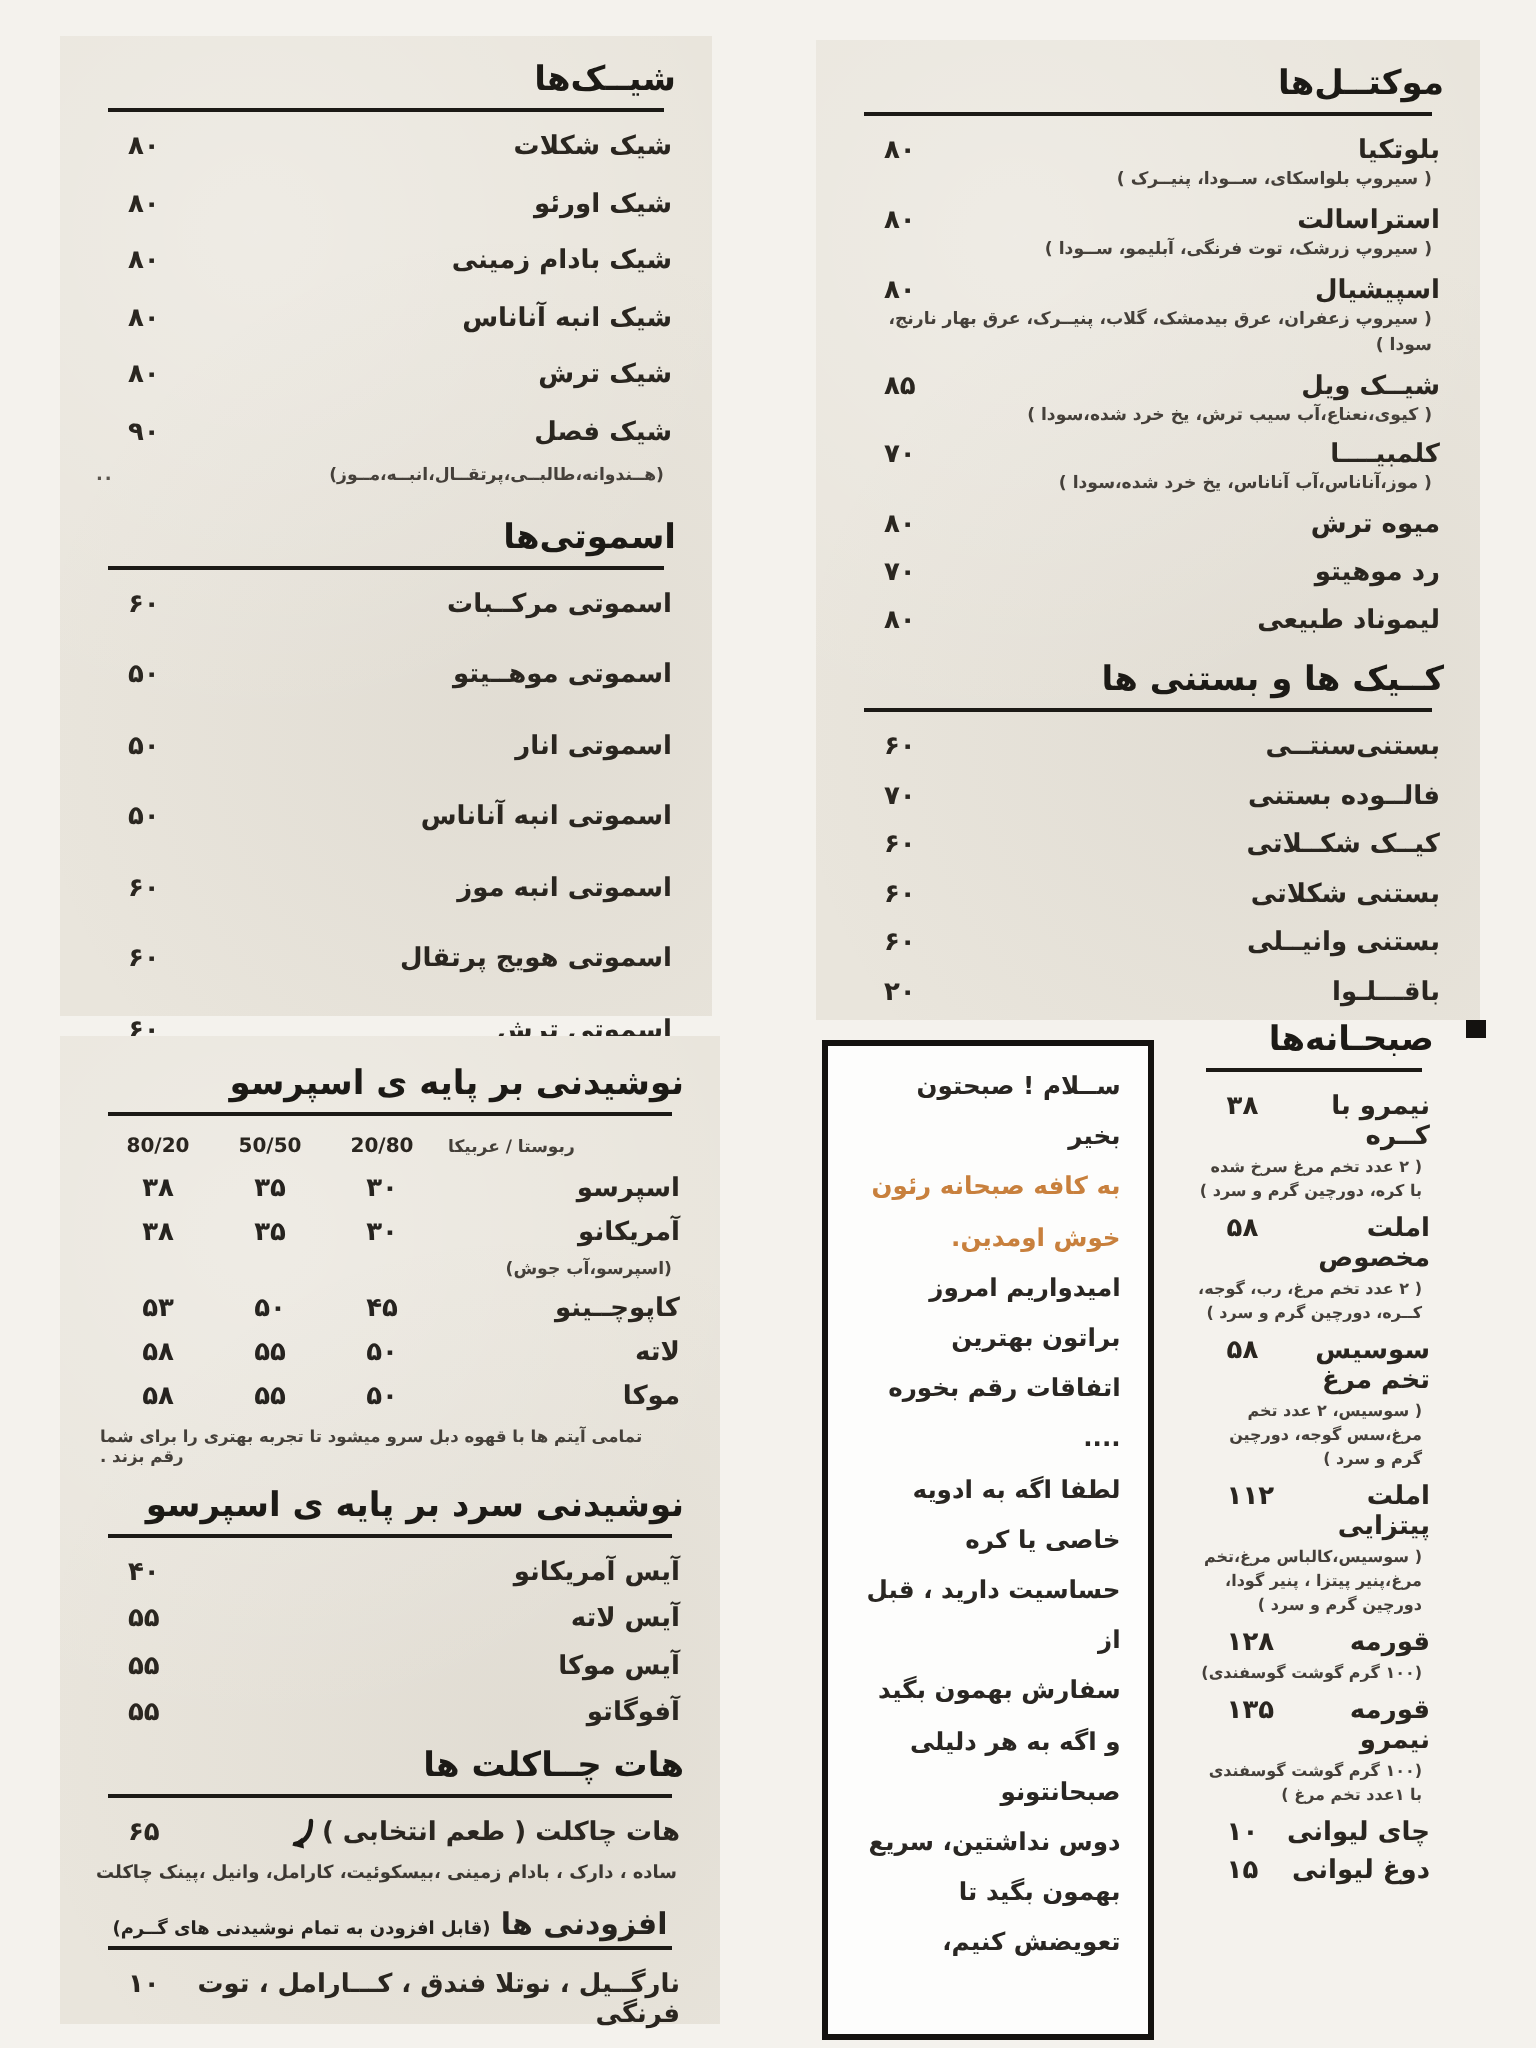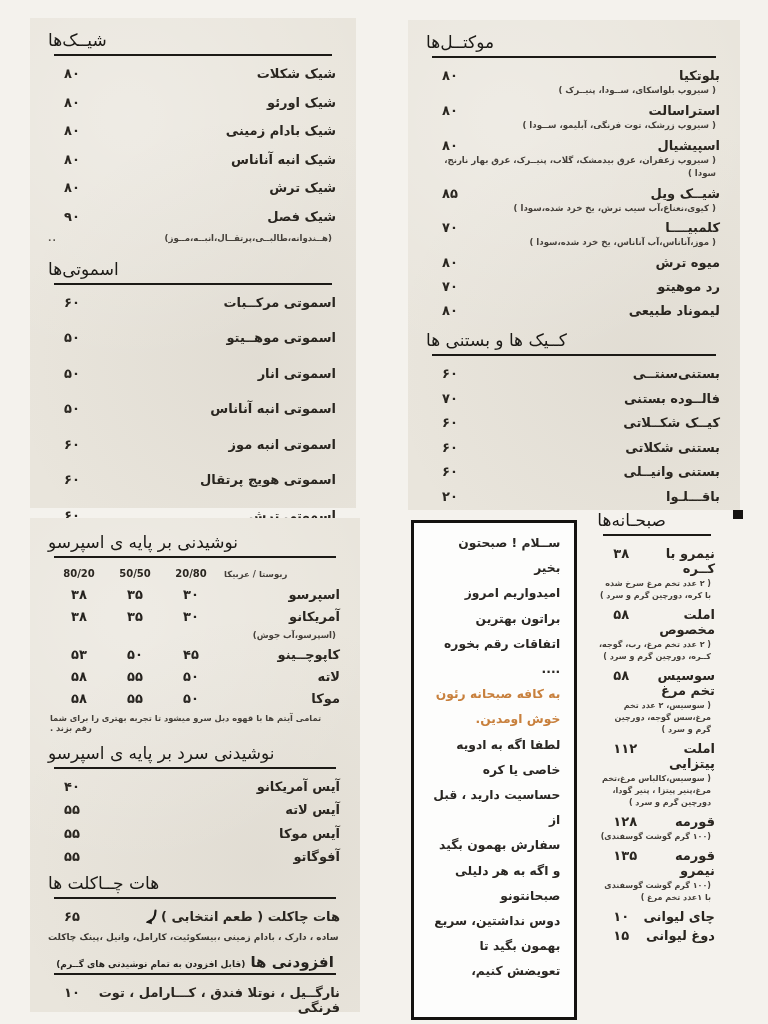--- a/index.html
+++ b/index.html
@@ -22,21 +22,21 @@
       radial-gradient(circle at 70% 70%, rgba(120,110,95,.07), rgba(0,0,0,0) 60%),
       #e9e5dc;
     padding:12px 18px 10px;
   }
   .card-shakes    { left:30px;  top:18px;  width:326px; height:490px; }
   .card-mocktails { left:408px; top:20px;  width:332px; height:490px; }
   .card-espresso  { left:30px;  top:518px; width:330px; height:494px; padding-top:14px; }
   .sec-breakfast  { position:absolute; left:405px; top:510px; width:340px; height:514px; display:flex; flex-direction:row; }
 
   .card-title {
-    text-align:left; font-weight:400; font-size:17px; letter-spacing:.5px;
+    text-align:right; font-weight:700; font-size:17px; letter-spacing:.5px;
     color:#1c1a16; margin-bottom:4px;
   }
   .rule { border-bottom:2.2px solid #1c1a16; margin:2px 6px 10px; }
   .rule.thin { border-bottom-width:2px; }
 
   .row { display:flex; justify-content:space-between; align-items:baseline; padding:0 2px; }
   .item-name  { font-weight:700; font-size:13px; color:#2a2620; }
   .item-price { font-weight:700; font-size:13px; color:#2a2620; letter-spacing:1px; margin-left:14px; white-space:nowrap; }
   .desc { font-size:8.6px; font-weight:700; color:#45403a; text-align:right; padding:1px 6px 0 0; line-height:1.5; }
 
@@ -466,24 +466,24 @@
 
           </div>
         </div>
     </div>
 
     <div class="msg-box">
       <div>
 
           <div class="msg-line">ســلام ! صبحتون بخیر</div>
 
+          <div class="msg-line accent">به کافه صبحانه رئون خوش اومدین.</div>
+
           <div class="msg-line">امیدواریم امروز براتون بهترین اتفاقات رقم بخوره ....</div>
 
-          <div class="msg-line accent">به کافه صبحانه رئون خوش اومدین.</div>
-
           <div class="msg-line">لطفا اگه به ادویه خاصی یا کره حساسیت دارید ، قبل از</div>
 
           <div class="msg-line">سفارش بهمون بگید و اگه به هر دلیلی صبحانتونو</div>
 
           <div class="msg-line">دوس نداشتین، سریع بهمون بگید تا تعویضش کنیم،</div>
 
         </div>
     </div>
 
   </div>

